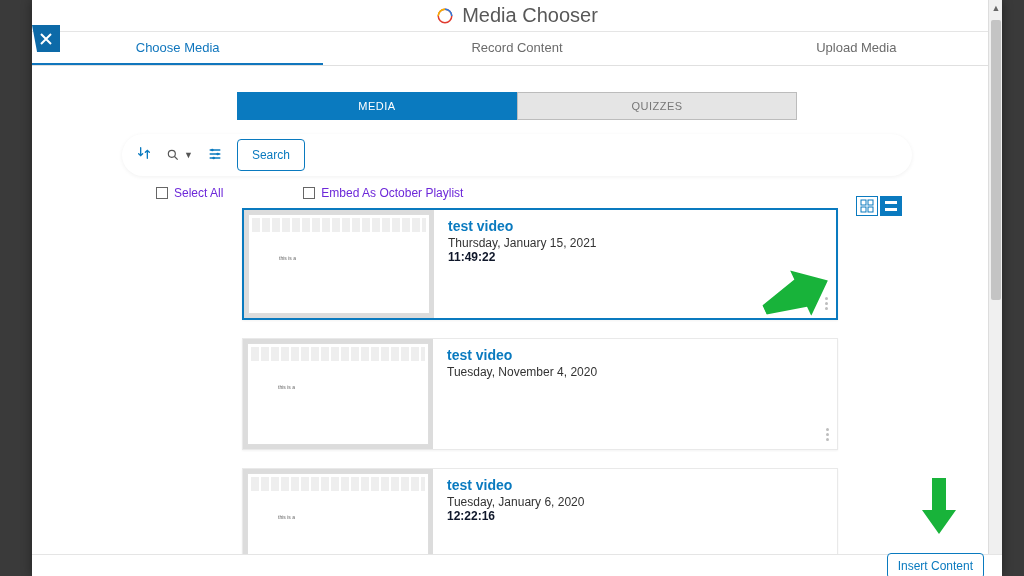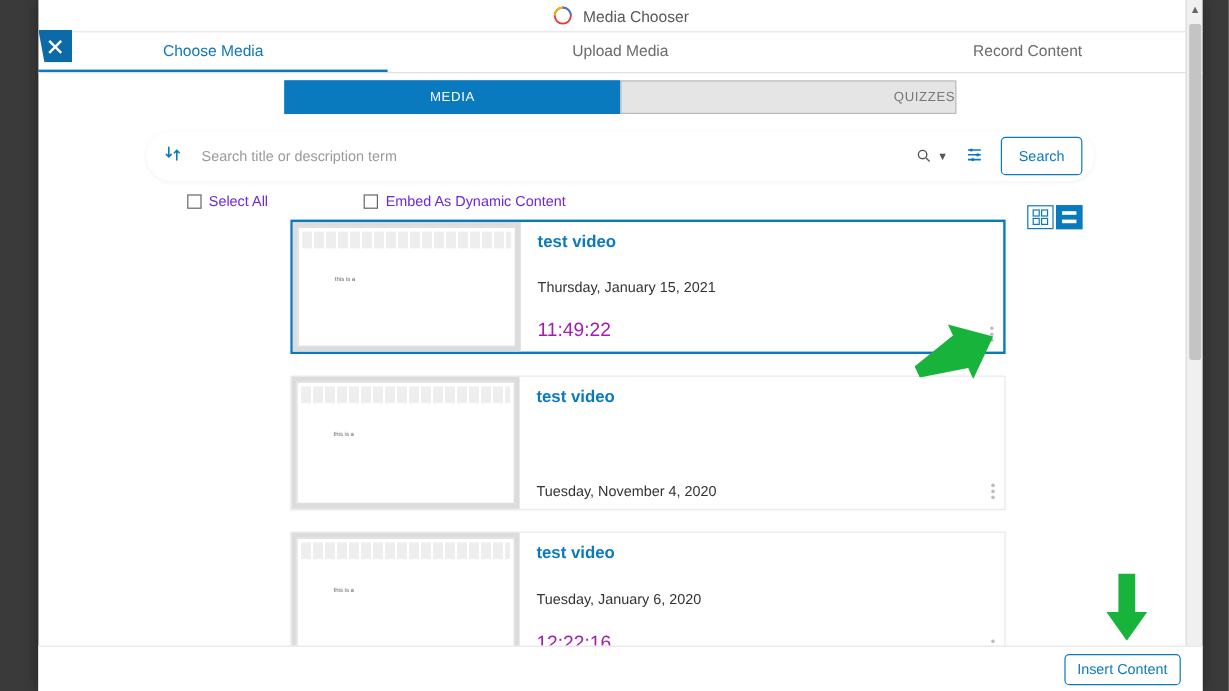--- a/index.html
+++ b/index.html
@@ -2,29 +2,29 @@
 <html><head>
 <meta charset="utf-8">
 <style>
   * { box-sizing: border-box; margin: 0; padding: 0; font-family: "Segoe UI", Arial, sans-serif; }
   body { width: 1024px; height: 576px; background: #3a3a3a; overflow: hidden; position: relative; }
   .modal { position: absolute; left: 32px; top: 0; width: 970px; height: 576px; background: #fff; box-shadow: 0 0 10px rgba(0,0,0,.4); }
   .close-tab { position: absolute; left: 32px; top: 25px; width: 28px; height: 27px; background: #0d6aa8; display:flex; align-items:center; justify-content:center; z-index:5; clip-path: polygon(0 0,100% 0,100% 100%,18% 100%); }
   .close-tab svg { width:14px; height:14px; stroke:#fff; stroke-width:2; }
   .modal-header { display:flex; align-items:center; justify-content:center; padding:4px 0; border-bottom:1px solid #e5e5e5; gap:8px; }
   .logo-icon { width:18px; height:18px; }
-  .modal-title { font-size:13px; color:#585858; font-weight:500;text-align:center; }
+  .modal-title { font-size:20px; color:#585858; font-weight:500;text-align:center; }
   .top-tabs { display:flex; border-bottom:1px solid #e0e0e0;gap:48px; }
   .top-tab { flex:1; text-align:center; padding:8px 0; font-size:13px; color:#6b6b6b; cursor:pointer; }
   .top-tab.active { color:#1076bd; border-bottom:2px solid #1076bd; }
   .body-area { padding: 0 0 0 0; height: calc(100% - 70px); overflow:hidden; position:relative; }
   .subtabs { display:flex; justify-content:center; margin-top:6px; }
-  .subtab { width:280px; text-align:center; font-size:11px; letter-spacing:.5px; padding:7px 0; border:1px solid #bcbcbc; cursor:pointer; }
+  .subtab { width:280px; text-align:center; font-size:11px; letter-spacing:.5px; padding:7px 0; border:1px solid #bcbcbc; cursor:pointer;margin-top:20px; }
   .subtab.active { background:#0a7abf; color:#fff; border-color:#0a7abf; }
-  .subtab.inactive { background:#e5e5e5; color:#777;text-align:right; }
+  .subtab.inactive { background:#e5e5e5; color:#777; }
   .search-row { display:flex; align-items:center; gap:10px; margin:14px 90px 0 90px; background:#fff; border-radius:30px; box-shadow:0 1px 4px rgba(0,0,0,.06); padding:5px 10px; }
   .sort-icon { color:#0a7abf; font-size:16px; padding:0 4px; cursor:pointer; }
   .search-input { flex:1; border:none; outline:none; font-size:12px; color:#333; padding:6px 2px; }
   .search-input::placeholder { color:#9a9a9a; }
   .mag { display:flex; align-items:center; gap:4px; color:#555; cursor:pointer; }
   .mag svg { width:14px; height:14px; }
   .chev { font-size:9px; color:#555; }
   .sliders { color:#0a7abf; font-size:14px; padding:0 4px; cursor:pointer; }
   .search-btn { border:1.5px solid #0a7abf; color:#0a7abf; background:#fff; border-radius:4px; padding:8px 14px; font-size:12px; cursor:pointer; }
   .view-toggle { position:absolute; right:100px; top:62px; display:flex; gap:2px; }
@@ -34,27 +34,27 @@
   .checks-row { display:flex; gap:80px; margin:10px 0 8px 124px; font-size:12px; color:#6d28d9; }
   .chk { display:flex; align-items:center; gap:6px; cursor:pointer; }
   .chk-box { width:12px; height:12px; border:1px solid #666; background:#fff; }
   .list { margin: 0 164px 0 210px; display:flex; flex-direction:column; gap:18px; }
   .card { display:flex; background:#fff; border:1px solid #e9e9e9; box-shadow:0 1px 2px rgba(0,0,0,.05); position:relative; height:112px; }
   .card.selected { border:2px solid #0a7abf; }
   .thumb { width:190px; background:#dcdcdc; padding:4px; display:flex; }
   .doc { background:#fff; flex:1; border:1px solid #ddd; position:relative; }
   .doc::before { content:""; position:absolute; top:3px; left:3px; right:3px; height:14px; background:repeating-linear-gradient(90deg,#eee 0 8px,#fff 8px 10px); }
   .doc-text { position:absolute; top:40px; left:30px; font-size:5px; color:#666; }
-  .card-body { flex:1; padding:8px 14px; display:flex; flex-direction:column;justify-content:space-between; }
+  .card-body { flex:1; padding:8px 14px; display:flex; flex-direction:column; }
   .card-title { color:#0a7abf; font-weight:600; font-size:14px; }
   .card-date { color:#333; font-size:12px; margin-top:2px; }
-  .card-time { color:#a21caf; font-size:16px; }
+  .card-time { color:#0f172a; font-size:12px;font-weight:bold; }
   .card-dots { position:absolute; right:8px; bottom:8px; display:flex; flex-direction:column; gap:2px; cursor:pointer; }
   .card-dots span { width:3px; height:3px; border-radius:50%; background:#bdbdbd; }
-  .footer { position:absolute; left:0; right:0; bottom:0; height:38px; border-top:1px solid #e5e5e5; background:#fff; display:flex; align-items:center; justify-content:flex-end; padding-right:18px; }
+  .footer { position:absolute; left:0; right:0; bottom:0; height:22px; border-top:1px solid #e5e5e5; background:#fff; display:flex; align-items:center; justify-content:flex-end; padding-right:18px; }
   .insert-btn { border:1.5px solid #0a7abf; color:#0a7abf; background:#fff; border-radius:4px; padding:5px 10px; font-size:12px; cursor:pointer; }
   
   .arrow { position:absolute; pointer-events:none; }
   .arrow svg { fill:#18b33a; }
   .arrow1 { left:762px; top:270px; transform:rotate(-25deg); }
   .arrow2 { left:922px; top:478px; }
   .scrollbar-track { position:absolute; right:0; top:0; width:14px; height:100%; background:#f0f0f0; border-left:1px solid #ddd; }
   .scroll-thumb { position:absolute; top:20px; width:10px; left:2px; height:280px; background:#c4c4c4; border-radius:2px; }
   .scroll-arrow { position:absolute; left:0; width:14px; height:14px; display:flex; align-items:center; justify-content:center; font-size:9px; color:#666; }
   .sa-top { top:1px; }
@@ -83,39 +83,38 @@
           <circle cx="12" cy="12" r="9" fill="none" stroke="#e03b2f" stroke-width="2"></circle>
           <path d="M12 3 A9 9 0 0 1 21 12" fill="none" stroke="#2a7de1" stroke-width="2"></path>
           <path d="M3 12 A9 9 0 0 1 12 3" fill="none" stroke="#f4b400" stroke-width="2"></path>
         </svg>
     </span>
     <span class="modal-title">Media Chooser</span>
   </div>
 
   <div class="top-tabs">
     <div class="top-tab active">Choose Media</div>
+    <div class="top-tab">Record Content</div>
     <div class="top-tab">Upload Media</div>
-    <div class="top-tab">Record Content</div>
   </div>
 
   <div class="body-area">
 
     <div class="subtabs">
       <div class="subtab active">MEDIA</div>
       <div class="subtab inactive">QUIZZES</div>
     </div>
 
     <div style="position:relative;">
       <div class="search-row">
         <span class="sort-icon">
           <svg width="16" height="16" viewBox="0 0 24 24">
               <path d="M7 4v12M4 13l3 3 3-3M17 20V8M14 11l3-3 3 3" stroke="#0a7abf" stroke-width="2" fill="none" stroke-linecap="round"></path>
             </svg>
         </span>
-        <input class="search-input" placeholder="Search title or description term" style="">
         <span class="mag">
           <svg viewBox="0 0 24 24">
               <circle cx="10" cy="10" r="6" stroke="#555" stroke-width="2" fill="none"></circle>
               <line x1="15" y1="15" x2="20" y2="20" stroke="#555" stroke-width="2"></line>
             </svg>
           <span class="chev">▼</span>
         </span>
         <span class="sliders">
           <svg width="16" height="16" viewBox="0 0 24 24">
               <path d="M4 6h16M4 12h16M4 18h16" stroke="#0a7abf" stroke-width="2"></path>
@@ -144,21 +143,21 @@
       </div>
     </div>
 
     <div class="checks-row">
       <label class="chk">
         <span class="chk-box"></span>
           <span>Select All</span>
       </label>
       <label class="chk">
         <span class="chk-box"></span>
-          <span>Embed As Dynamic Content</span>
+          <span>Embed As October Playlist</span>
       </label>
     </div>
 
     <div class="list" id="list">
         <div class="card selected">
     <div class="thumb">
       <div class="doc">
               <div class="doc-text">this is a</div>
             </div>
     </div>

